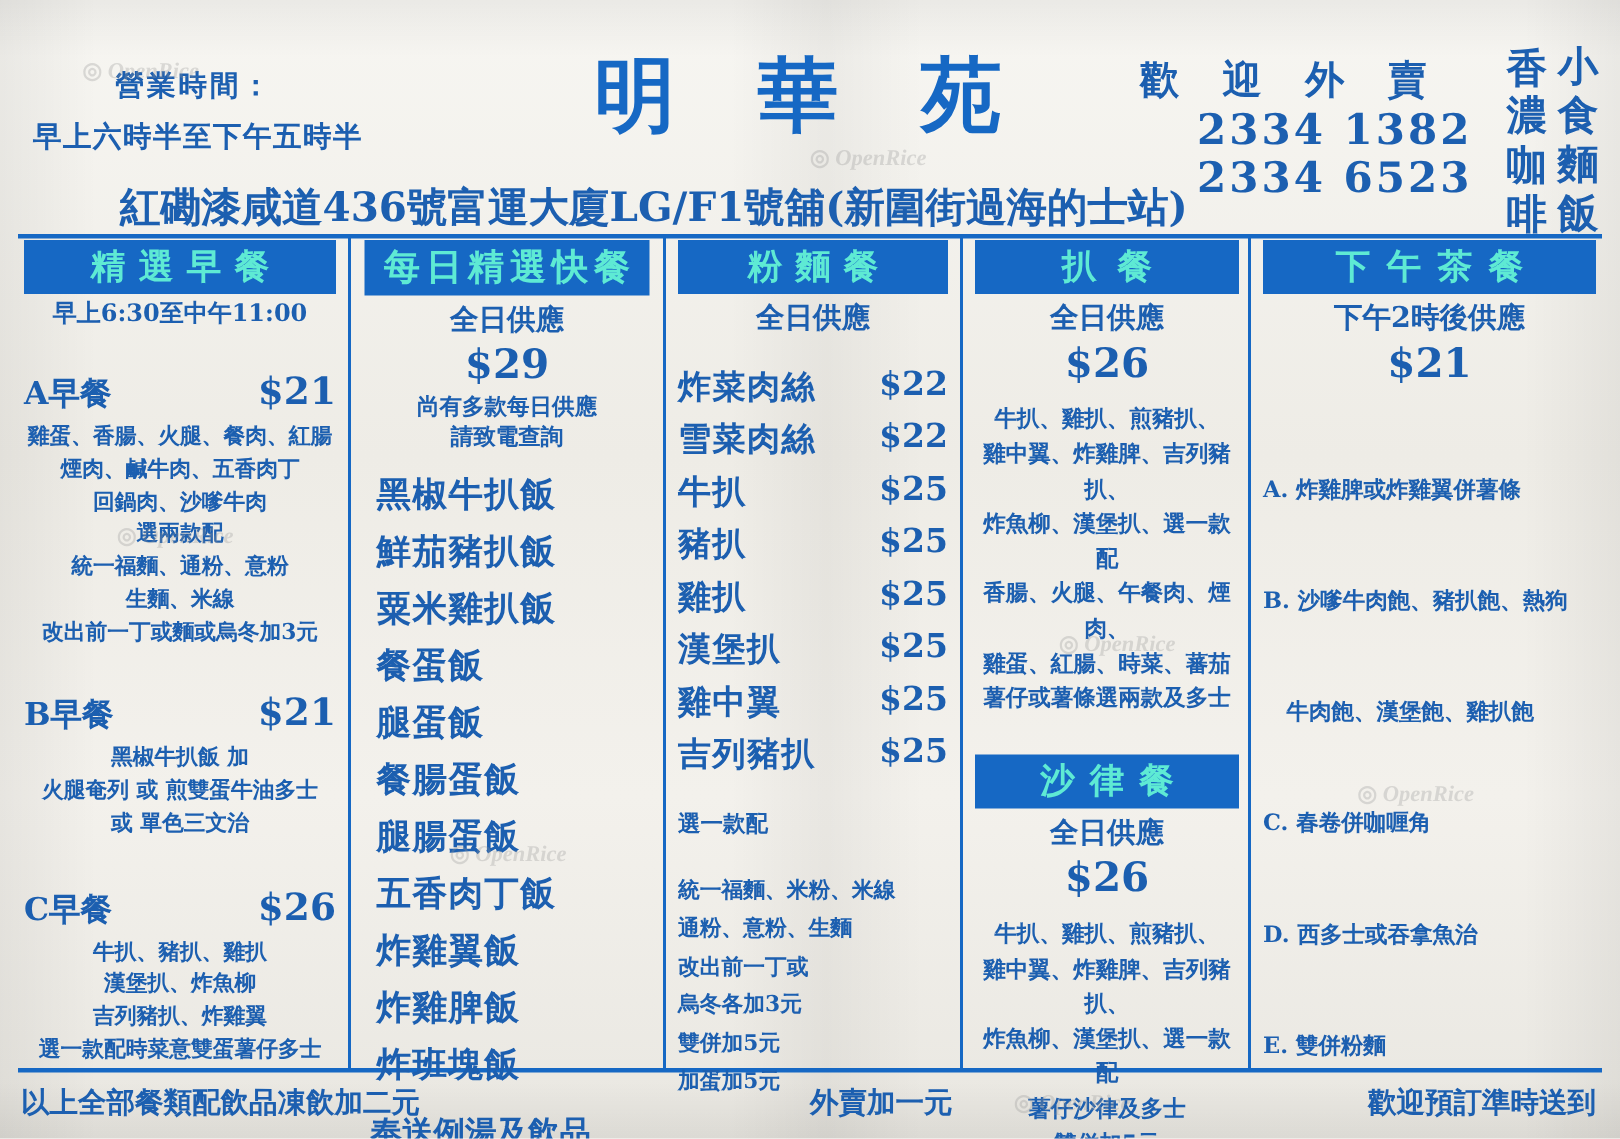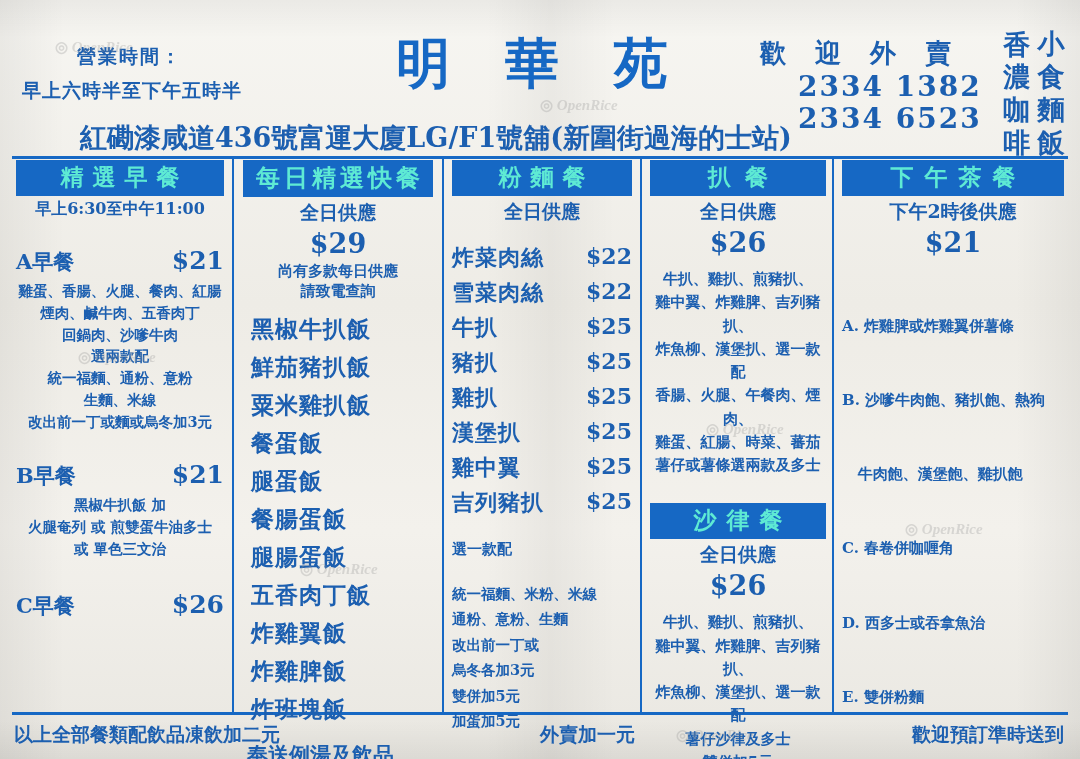--- a/index.html
+++ b/index.html
@@ -135,20 +135,26 @@
         <div>火腿奄列 或 煎雙蛋牛油多士</div>
         <div>或 單色三文治</div>
       </div>
     </div>
 
     <div style="margin-top:30px">
       <div class="row">
         <span class="setname">C早餐</span>
         <span class="setprice">$26</span>
       </div>
+      <div class="small" style="margin-top:4px">
+        <div>牛扒、豬扒、雞扒</div>
+        <div>漢堡扒、炸魚柳</div>
+        <div>吉列豬扒、炸雞翼</div>
+        <div>選一款配時菜意雙蛋薯仔多士</div>
+      </div>
     </div>
   </div>
 
   <div class="col" style="left:243px;width:190px">
     <div class="cat" style="font-size:24px;letter-spacing:4px;text-indent:4px">每日精選快餐</div>
     <div class="sub" style="font-size:19px">全日供應</div>
     <div class="price-big">$29</div>
     <div class="note" style="margin-top:2px">
       <div>尚有多款每日供應</div>
       <div>請致電查詢</div>

